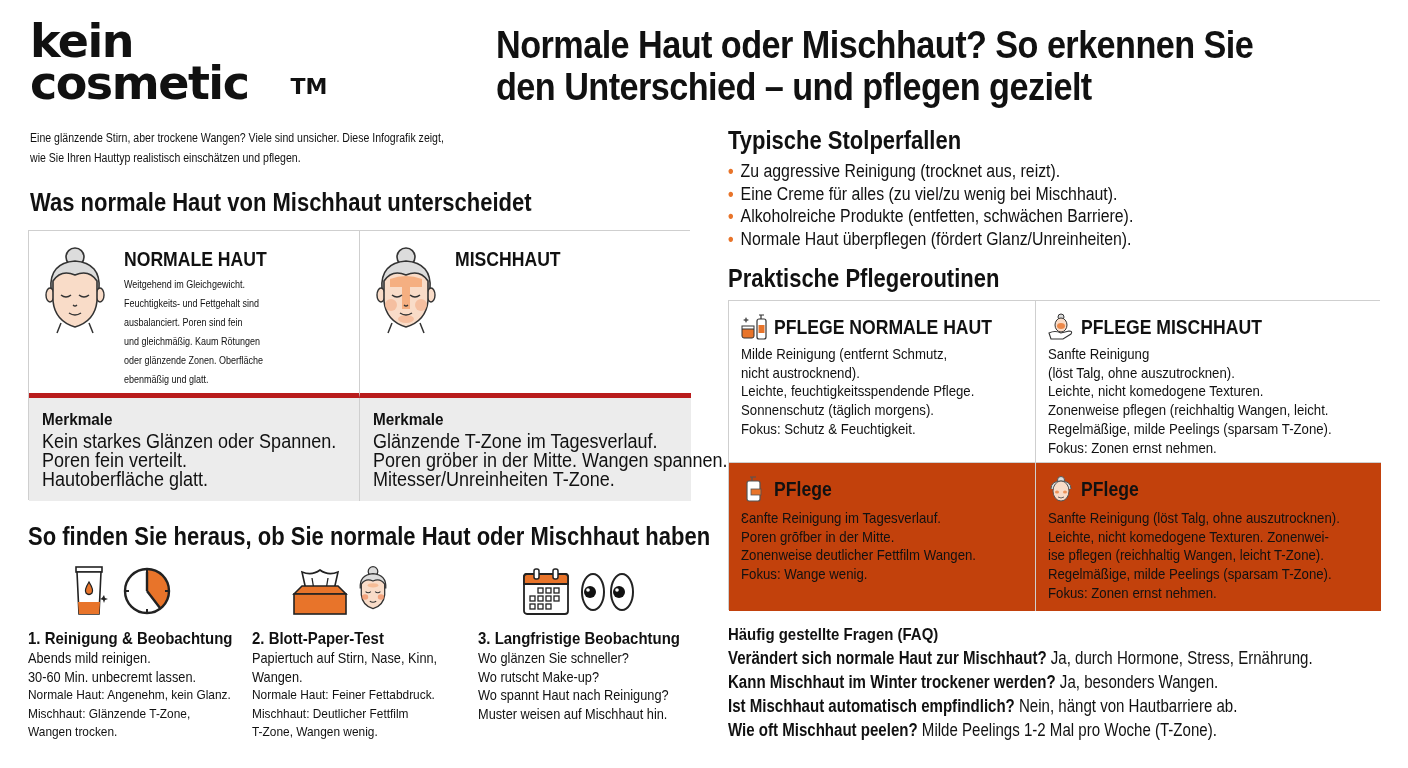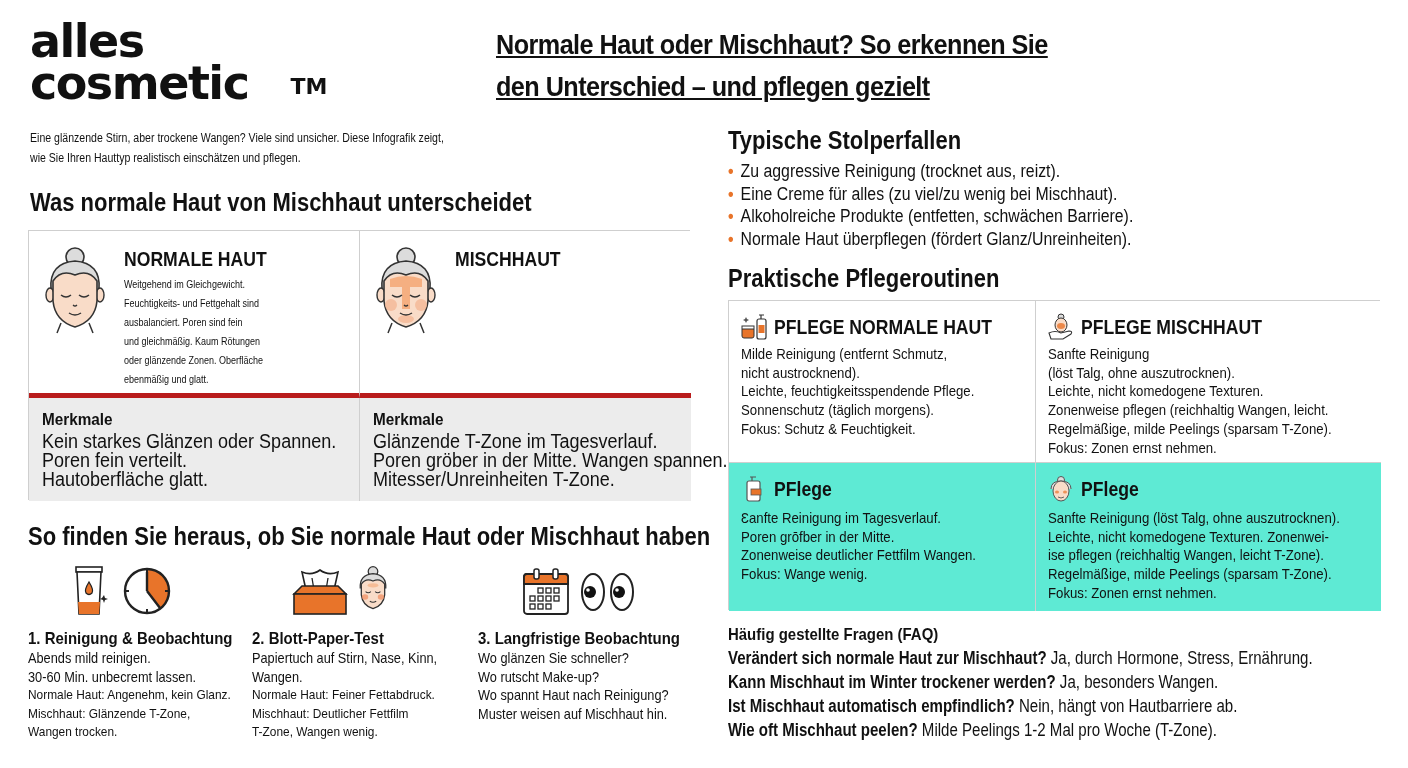--- a/index.html
+++ b/index.html
@@ -2,21 +2,21 @@
 <html><head>
 <meta charset="utf-8">
 <style>
   * { box-sizing: border-box; margin: 0; padding: 0; }
   html, body { width: 1408px; height: 768px; background: #ffffff; overflow: hidden; }
   body { font-family: "Liberation Sans", "DejaVu Sans", sans-serif; color: #111; position: relative; }
 
   .logo { position: absolute; left: 30px; top: 20px; font-family: "DejaVu Sans", sans-serif; font-weight: bold; font-size: 46px; line-height: 42px; letter-spacing: -1.5px; color: #111; }
   .logo sup { font-size: 22px; vertical-align: top; position: relative; top: 4px; letter-spacing: 0; margin-left: 42px; }
 
-  .main-title { position: absolute; left: 496px; top: 24px; font-weight: bold; font-size: 28px; line-height: 42px; color: #111; letter-spacing: -0.6px; text-decoration: underline; }
+  .main-title { position: absolute; left: 496px; top: 24px; font-weight: bold; font-size: 38px; line-height: 42px; color: #111; letter-spacing: -0.6px; }
   .main-title div { transform: scaleX(0.9); transform-origin: left top; white-space: nowrap; }
 
   .intro { position: absolute; left: 30px; top: 128px; font-size: 12px; line-height: 20px; color: #111; }
   .intro div { transform: scaleX(0.88); transform-origin: left top; white-space: nowrap; }
 
   .h2 { position: absolute; font-weight: bold; font-size: 25px; line-height: 28px; color: #111; white-space: nowrap; transform: scaleX(0.88); transform-origin: left top; }
 
   
   .compare { position: absolute; left: 28px; top: 230px; width: 662px; height: 270px; border: 1px solid #cfcfcf; display: grid; grid-template-columns: 331px 331px; grid-template-rows: 167px 103px; }
   .cell { position: relative; border-right: 1px solid #cfcfcf; }
@@ -41,38 +41,38 @@
   
   .pitfalls { position: absolute; left: 728px; top: 160px; font-size: 18px; line-height: 22.5px; }
   .pitfalls li { list-style: none; white-space: nowrap; transform: scaleX(0.88); transform-origin: left top; }
   .pitfalls .dot { color: #e8742a; font-weight: bold; margin-right: 8px; }
 
   
   .routines { position: absolute; left: 728px; top: 300px; width: 652px; height: 310px; border: 1px solid #cfcfcf; display: grid; grid-template-columns: 307px 345px; grid-template-rows: 162px 148px; }
   .rcell { position: relative; border-right: 1px solid #cfcfcf; }
   .rcell:nth-child(2n) { border-right: none; }
   .rcell.top { background: #fff; border-bottom: 1px solid #cfcfcf; }
-  .rcell.bot { background: #5eead4; padding-left: 38px; }
+  .rcell.bot { background: #c2410c; padding-left: 38px; }
   .r-icon { position: absolute; left: 11px; top: 12px; width: 28px; height: 28px; }
   .r-title { position: absolute; left: 45px; top: 14px; font-weight: bold; font-size: 20px; line-height: 24px; transform: scaleX(0.88); transform-origin: left top; white-space: nowrap; }
   .r-lines { position: absolute; left: 12px; top: 44px; font-size: 15px; line-height: 18.7px; }
   .r-lines div { transform: scaleX(0.88); transform-origin: left top; white-space: nowrap; }
   .rcell.bot .r-lines { top: 46px; }
 
   
   .faq { position: absolute; left: 728px; top: 624px; }
   .faq-title { font-weight: bold; font-size: 17px; line-height: 22px; transform: scaleX(0.88); transform-origin: left top; white-space: nowrap; }
   .faq-item { font-size: 17.5px; line-height: 24px; transform: scaleX(0.86); transform-origin: left top; white-space: nowrap; }
   .faq-item b { font-weight: bold; }
 </style>
 </head>
 <body>
 
 <div class="logo">
-  <div>alles</div>
+  <div>kein</div>
   <div><span>cosmetic</span><sup>TM</sup></div>
 </div>
 
 <div class="main-title">
   <div>Normale Haut oder Mischhaut? So erkennen Sie</div>
   <div>den Unterschied – und pflegen gezielt</div>
 </div>
 
 <div class="intro">
   <div>Eine glänzende Stirn, aber trockene Wangen? Viele sind unsicher. Diese Infografik zeigt,</div>

